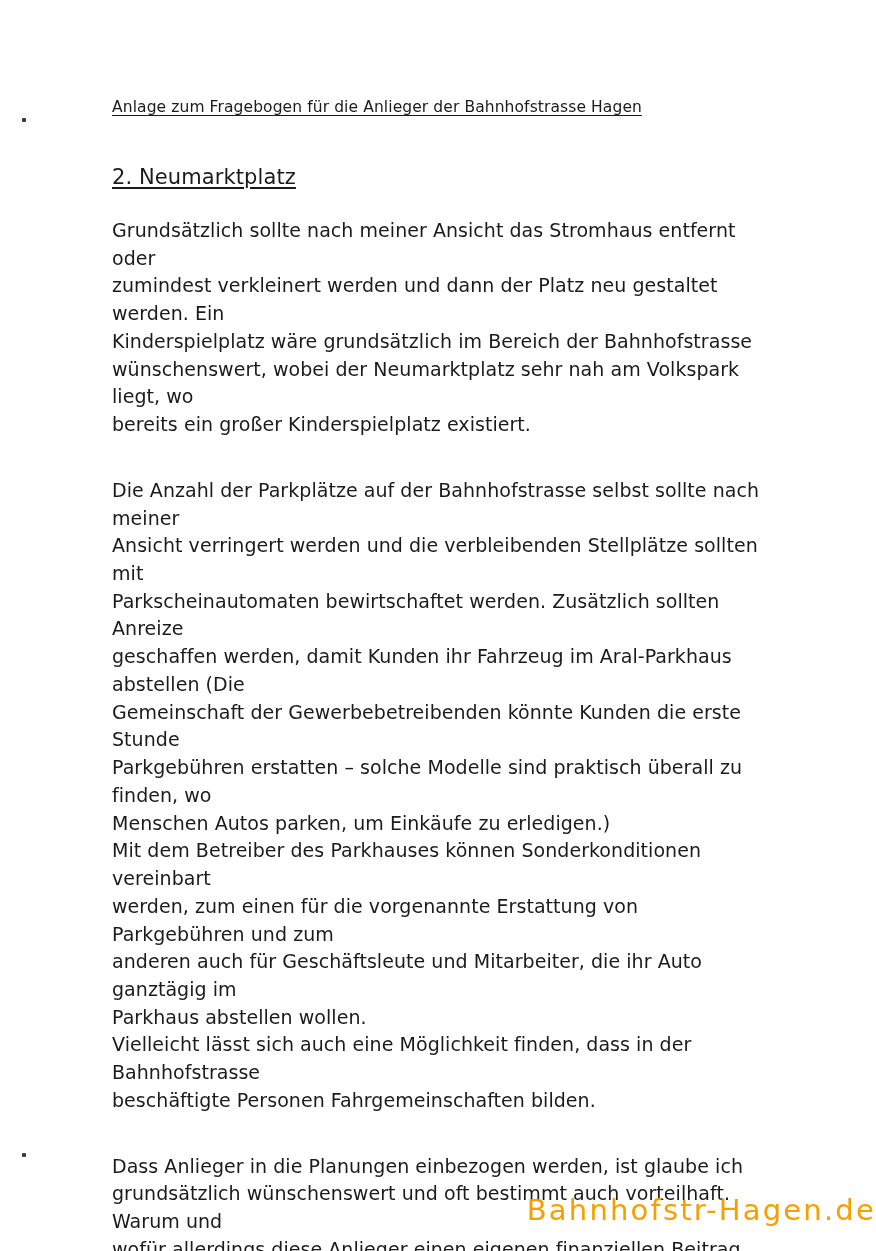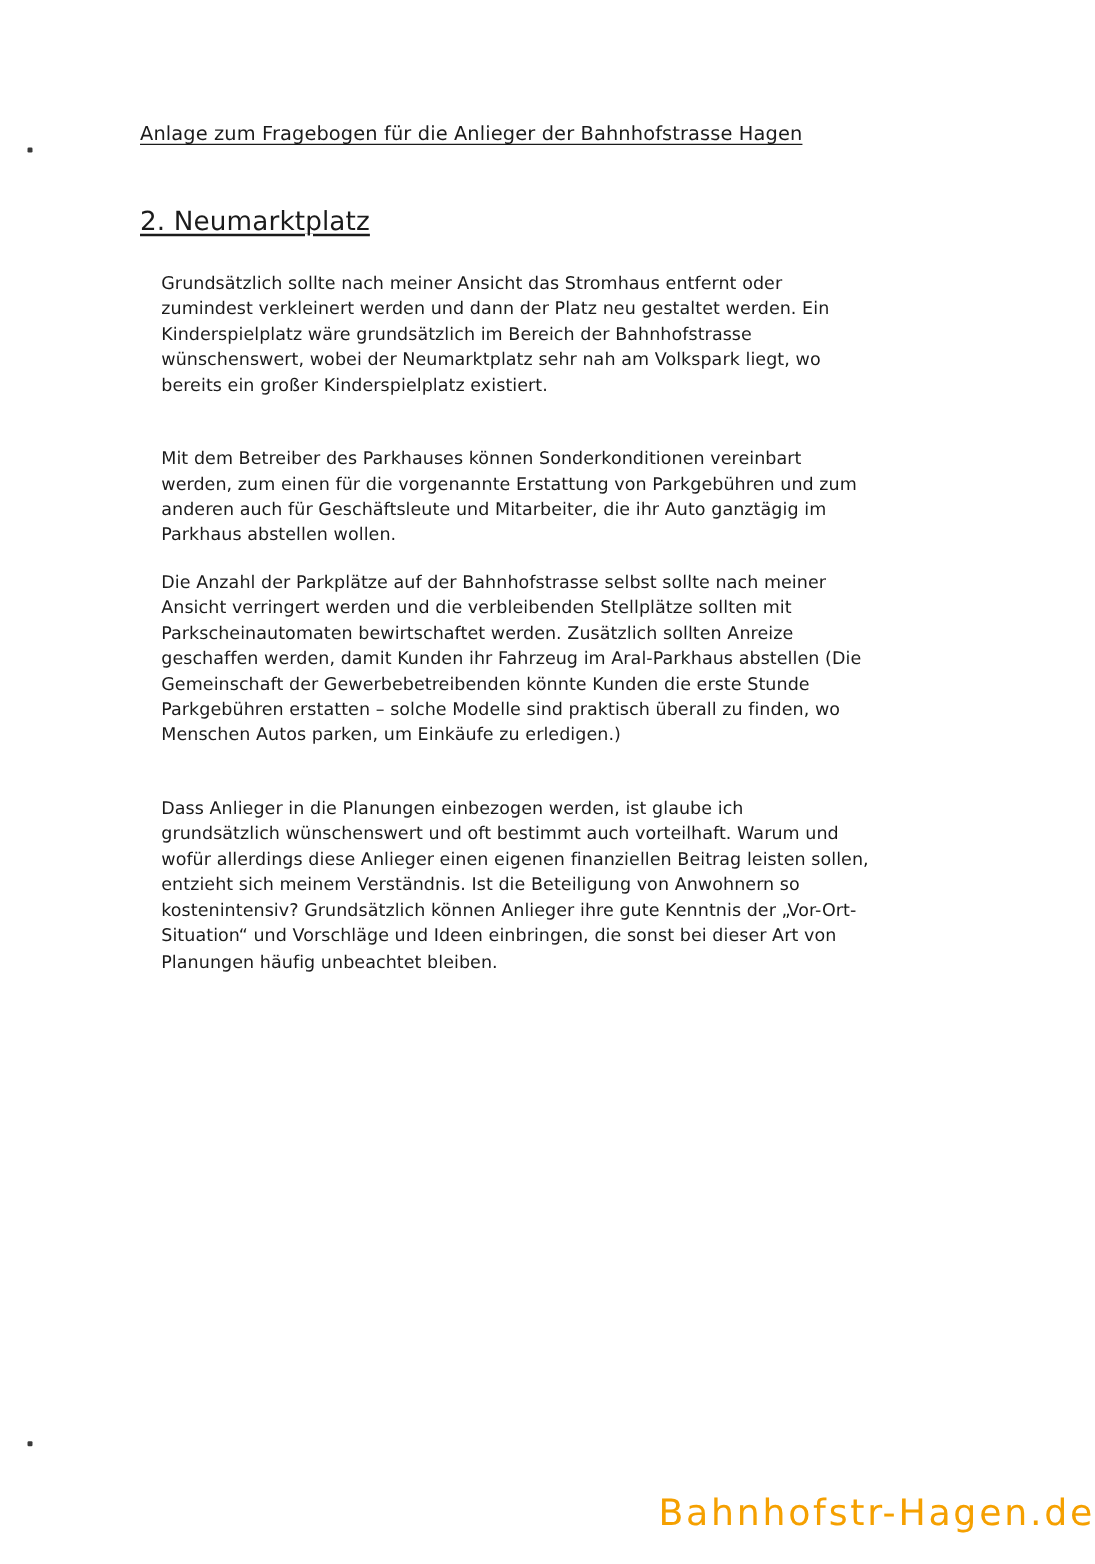--- a/index.html
+++ b/index.html
@@ -42,23 +42,23 @@
   .section-heading {
     font-size: 21px;
     line-height: 1.45;
     text-decoration: underline;
     text-underline-offset: 3px;
     margin: 0 0 24px 0;
     font-weight: 400;
     letter-spacing: 0.1px;
   }
   .para {
-    font-size: 14px;
+    font-size: 19px;
     line-height: 1.46;
-    margin: 17px;
+    margin: 0;
     letter-spacing: 0.05px;
     white-space: pre-wrap;
   }
   .para + .para {
     margin-top: 0px;
   }
   .section.wide .para {
     width: 648px;
   }
   .footer-brand {
@@ -101,31 +101,33 @@
       <h2 class="section-heading">2. Neumarktplatz</h2>
       <p class="para">Grundsätzlich sollte nach meiner Ansicht das Stromhaus entfernt oder
 zumindest verkleinert werden und dann der Platz neu gestaltet werden. Ein
 Kinderspielplatz wäre grundsätzlich im Bereich der Bahnhofstrasse
 wünschenswert, wobei der Neumarktplatz sehr nah am Volkspark liegt, wo
 bereits ein großer Kinderspielplatz existiert.</p>
     </div>
 
 
     <div class="section wide">
-      <p class="para">Mit dem Betreiber des Parkhauses können Sonderkonditionen vereinbart
-werden, zum einen für die vorgenannte Erstattung von Parkgebühren und zum
-anderen auch für Geschäftsleute und Mitarbeiter, die ihr Auto ganztägig im
-Parkhaus abstellen wollen.</p>
       <p class="para">Die Anzahl der Parkplätze auf der Bahnhofstrasse selbst sollte nach meiner
 Ansicht verringert werden und die verbleibenden Stellplätze sollten mit
 Parkscheinautomaten bewirtschaftet werden. Zusätzlich sollten Anreize
 geschaffen werden, damit Kunden ihr Fahrzeug im Aral-Parkhaus abstellen (Die
 Gemeinschaft der Gewerbebetreibenden könnte Kunden die erste Stunde
 Parkgebühren erstatten – solche Modelle sind praktisch überall zu finden, wo
 Menschen Autos parken, um Einkäufe zu erledigen.)</p>
+      <p class="para">Mit dem Betreiber des Parkhauses können Sonderkonditionen vereinbart
+werden, zum einen für die vorgenannte Erstattung von Parkgebühren und zum
+anderen auch für Geschäftsleute und Mitarbeiter, die ihr Auto ganztägig im
+Parkhaus abstellen wollen.</p>
+      <p class="para">Vielleicht lässt sich auch eine Möglichkeit finden, dass in der Bahnhofstrasse
+beschäftigte Personen Fahrgemeinschaften bilden.</p>
     </div>
 
     <div class="section wide">
       <p class="para">Dass Anlieger in die Planungen einbezogen werden, ist glaube ich
 grundsätzlich wünschenswert und oft bestimmt auch vorteilhaft. Warum und
 wofür allerdings diese Anlieger einen eigenen finanziellen Beitrag leisten sollen,
 entzieht sich meinem Verständnis. Ist die Beteiligung von Anwohnern so
 kostenintensiv? Grundsätzlich können Anlieger ihre gute Kenntnis der „Vor-Ort-
 Situation“ und Vorschläge und Ideen einbringen, die sonst bei dieser Art von
 Planungen häufig unbeachtet bleiben.</p>

